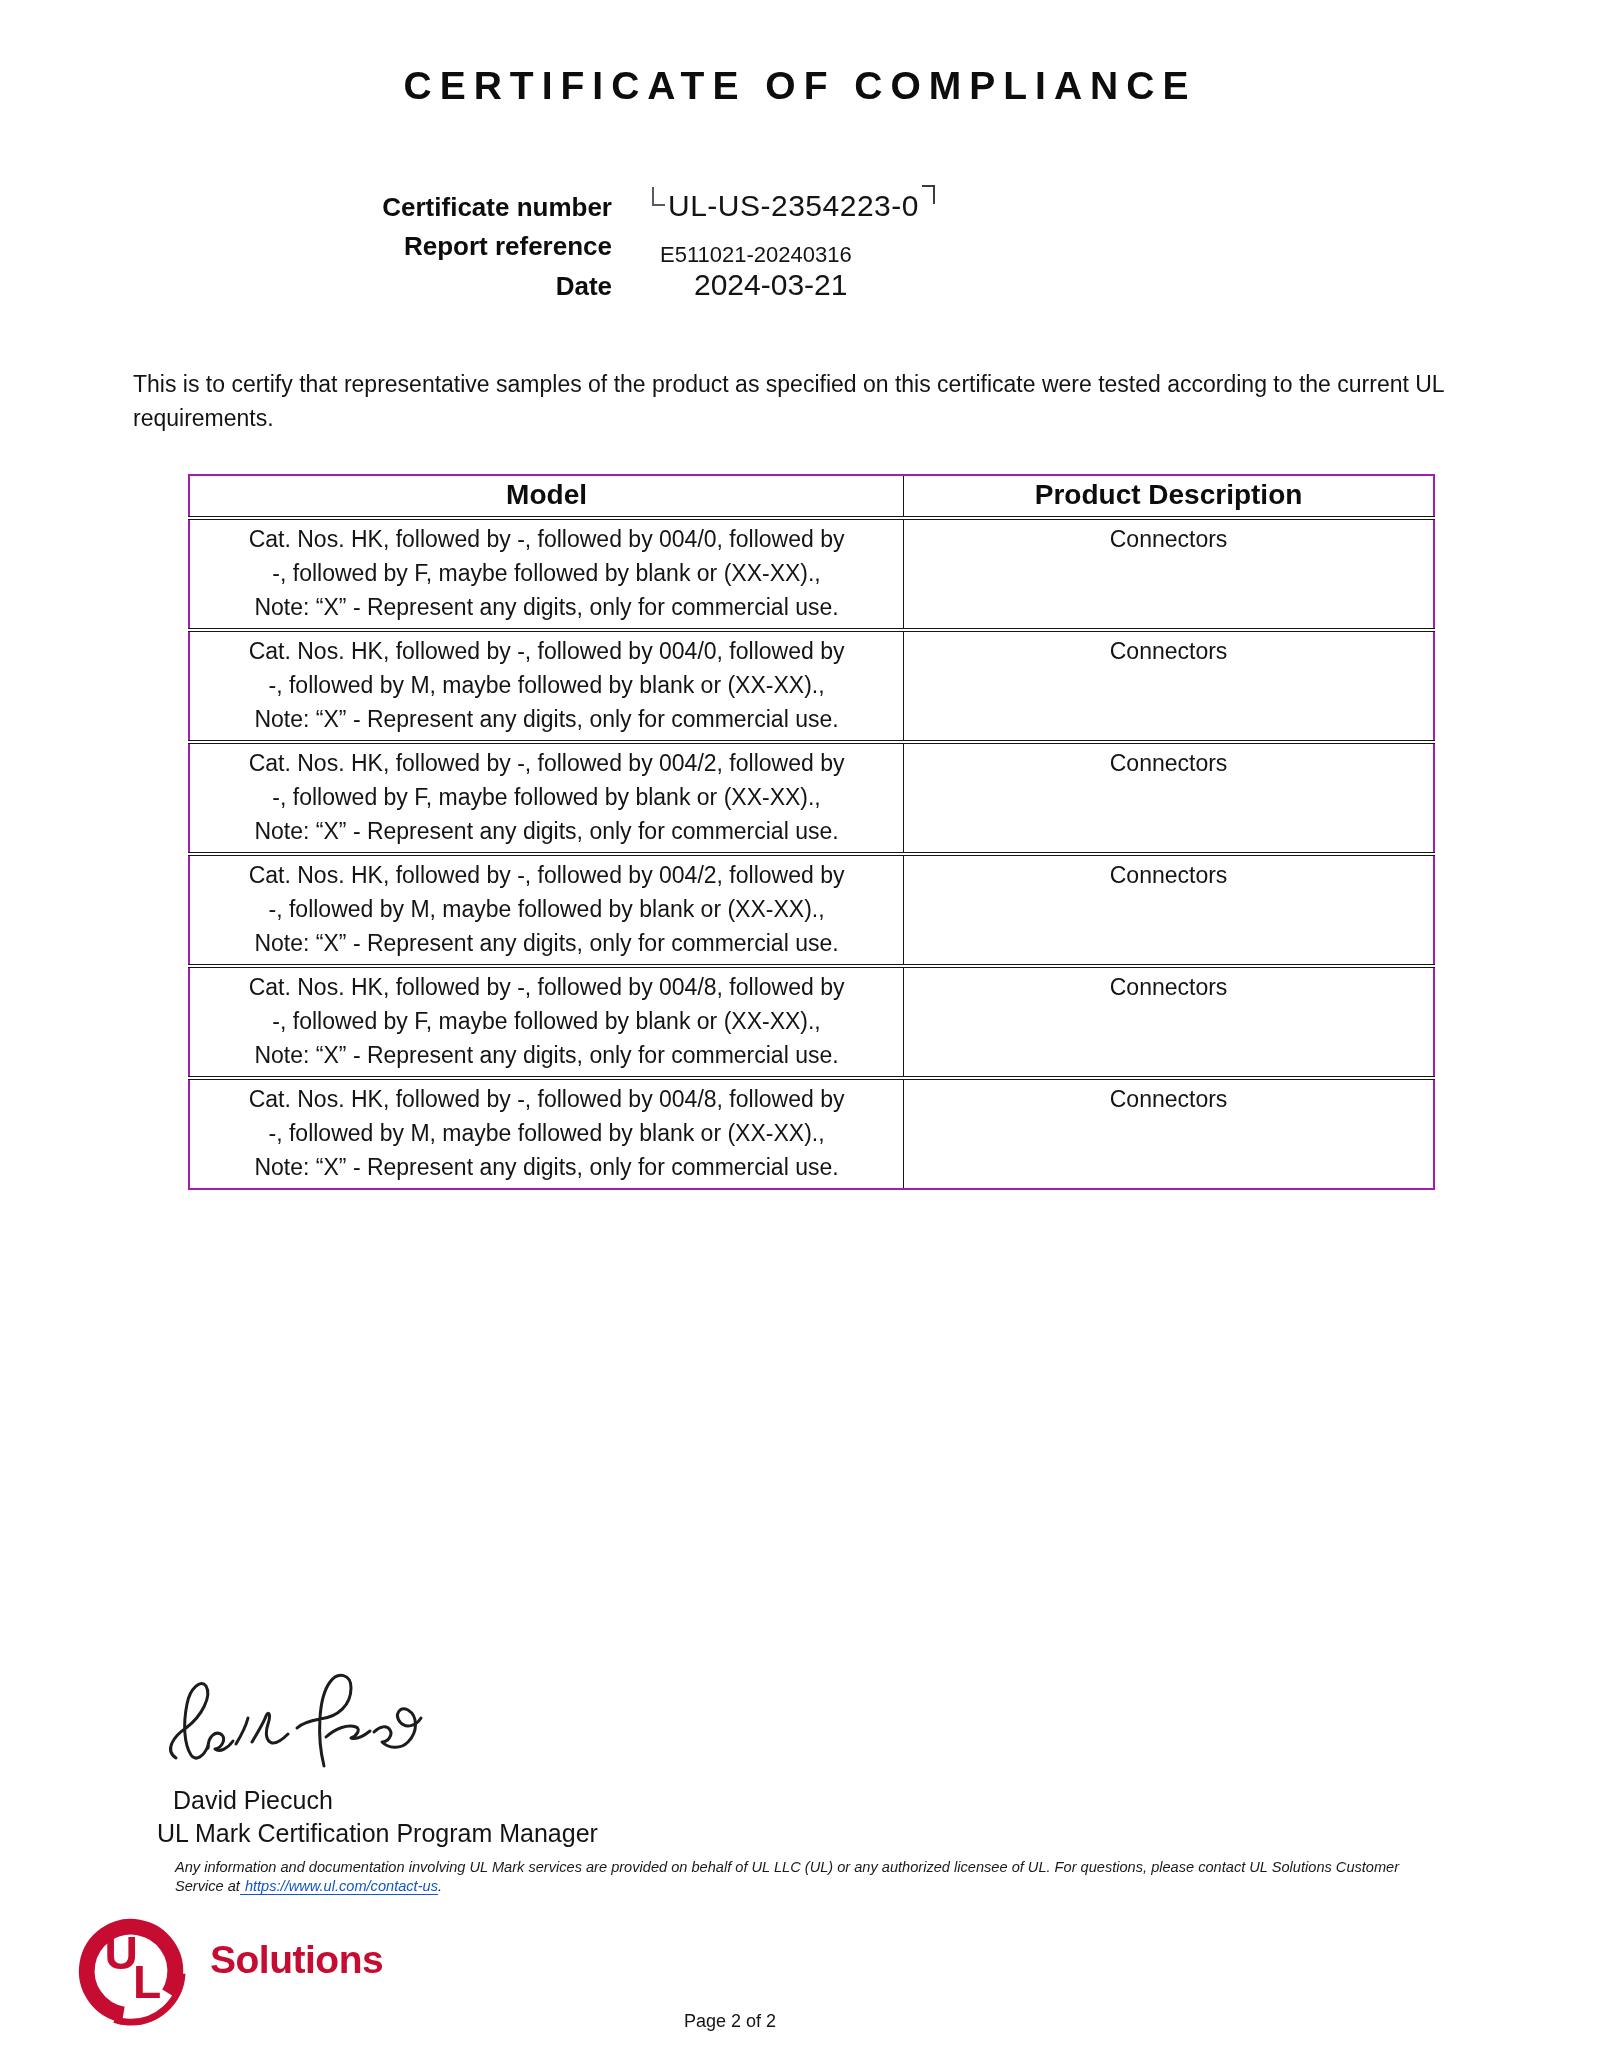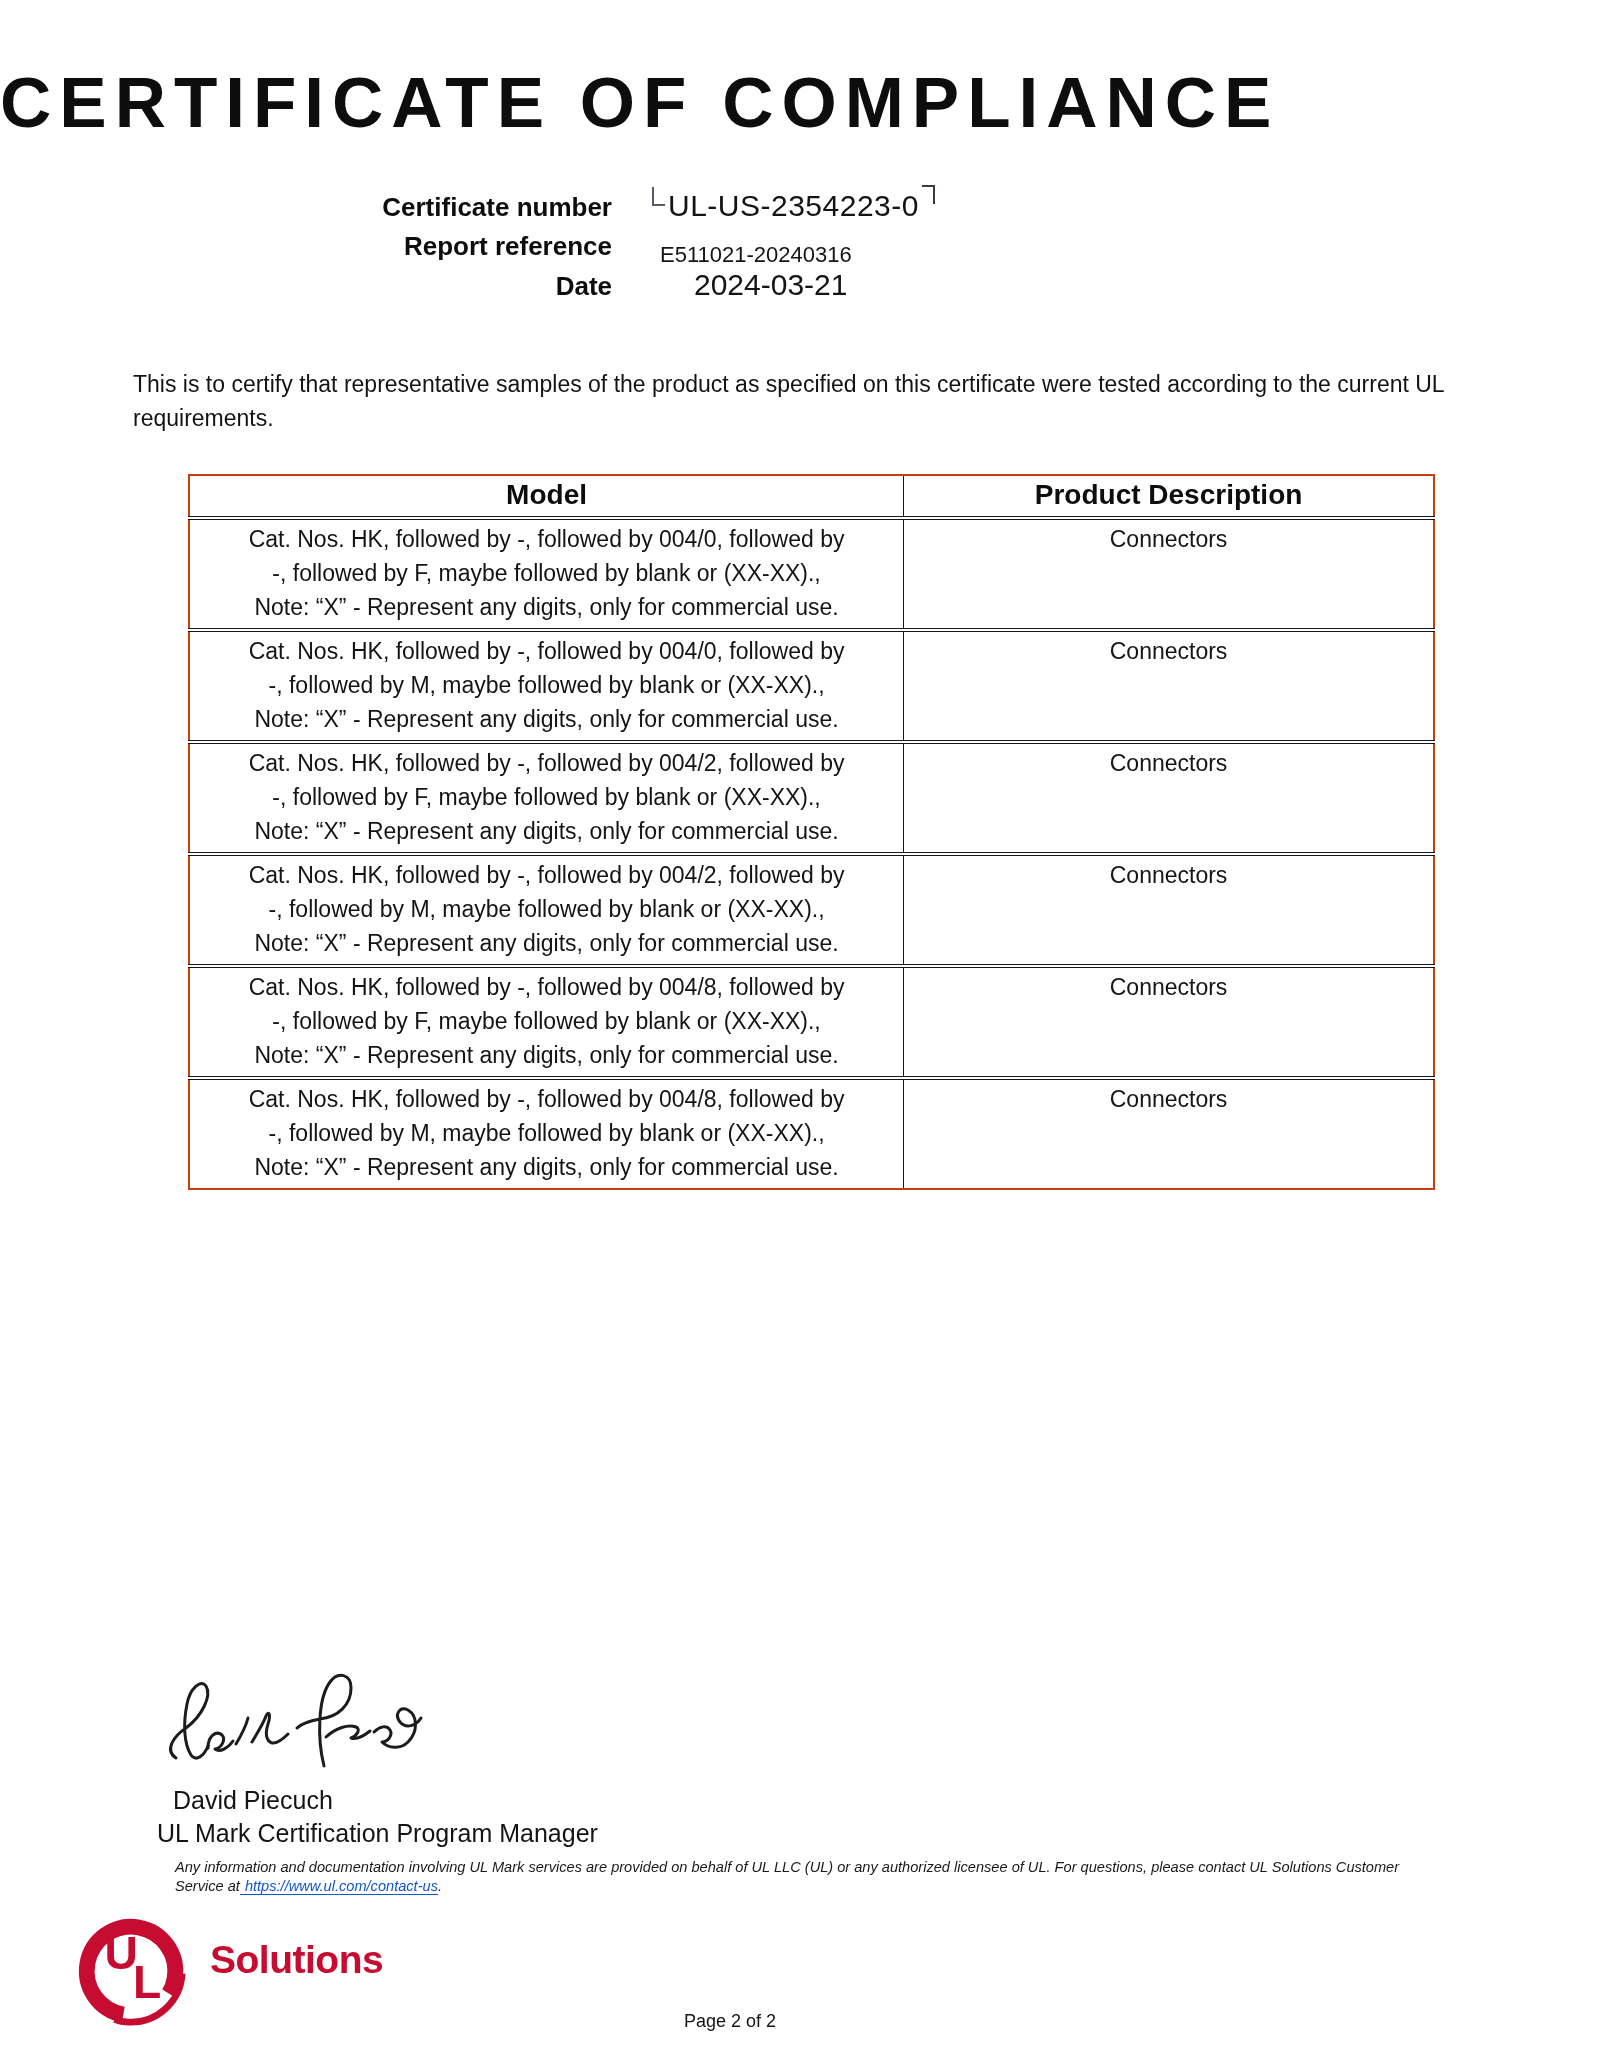--- a/index.html
+++ b/index.html
@@ -3,37 +3,37 @@
 <meta charset="utf-8">
 <style>
   html,body{margin:0;padding:0;background:#e8e8e8;}
   .page{
     position:relative;width:1600px;height:2070px;margin:0 auto;background:#ffffff;
     font-family:"Liberation Sans","DejaVu Sans",sans-serif;color:#121212;overflow:hidden;
   }
   .abs{position:absolute;}
   
   .doc-title{
-    top:66px;left:0;width:1600px;
-    font-size:71px;font-weight:bold;letter-spacing:8px;line-height:1.05;color:#0d0d0d;
+    top:66px;left:0;width:1600px;text-align:center;
+    font-size:39px;font-weight:bold;letter-spacing:8px;line-height:1.05;color:#0d0d0d;
   }
   
   .field-label{font-weight:bold;font-size:26px;text-align:right;width:432px;left:180px;color:#0d0d0d;}
   .field-value{color:#141414;}
   .v-cert{left:652px;top:189px;font-size:30px;letter-spacing:0.5px;}
   .v-report{left:660px;top:242px;font-size:22px;}
   .v-date{left:660px;top:268px;font-size:30px;margin-left:34px;}
   .crop-mark{display:inline-block;width:11px;height:17px;vertical-align:top;}
   .crop-left{border-left:2.5px solid #5a5a66;border-bottom:2.5px solid #5a5a66;margin-right:3px;transform:translateY(-2px);}
   .crop-right{border-right:2.5px solid #3a3a44;border-top:2.5px solid #3a3a44;margin-left:3px;transform:translateY(-4px);}
   
   .intro{left:113px;top:367px;width:1392px;font-size:23px;line-height:34px;color:#141414;margin-left:20px;}
   
   .cert-table-wrap{left:188px;top:474px;width:1247px;}
-  table.cert{border-collapse:collapse;width:100%;border:2px solid #c2410c;}
+  table.cert{border-collapse:collapse;width:100%;border:2px solid #a21caf;}
   table.cert th{
     font-size:28px;font-weight:bold;text-align:center;padding:3px 4px 5px 4px;
     border-bottom:4px double #161616;color:#0d0d0d;
   }
   table.cert td{
     font-size:23px;line-height:34px;text-align:center;vertical-align:top;
     padding:2px 6px 4px 6px;color:#141414;
   }
   table.cert tr.sep td{border-bottom:4px double #161616;}
   .col-model{width:57.4%;border-right:1.5px solid #161616;}

